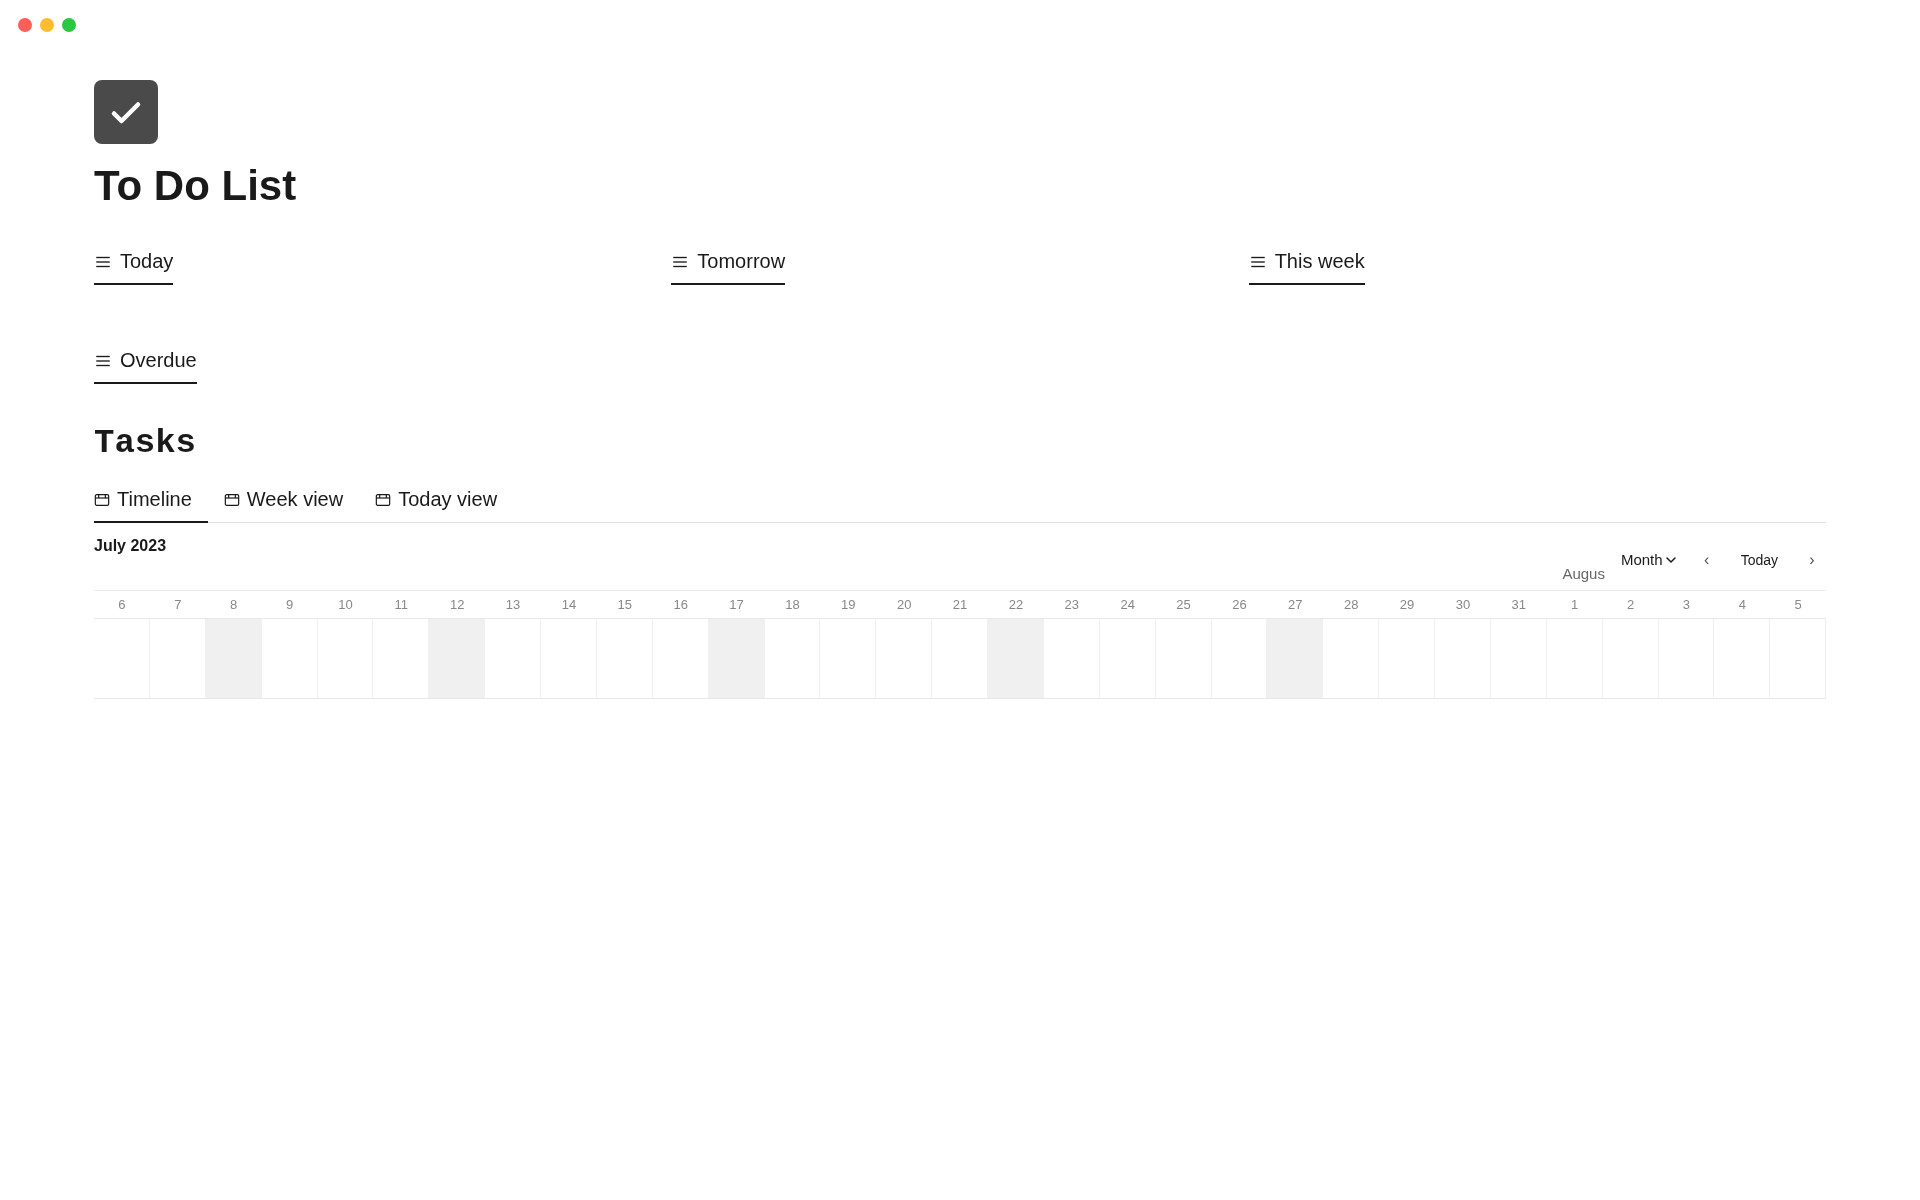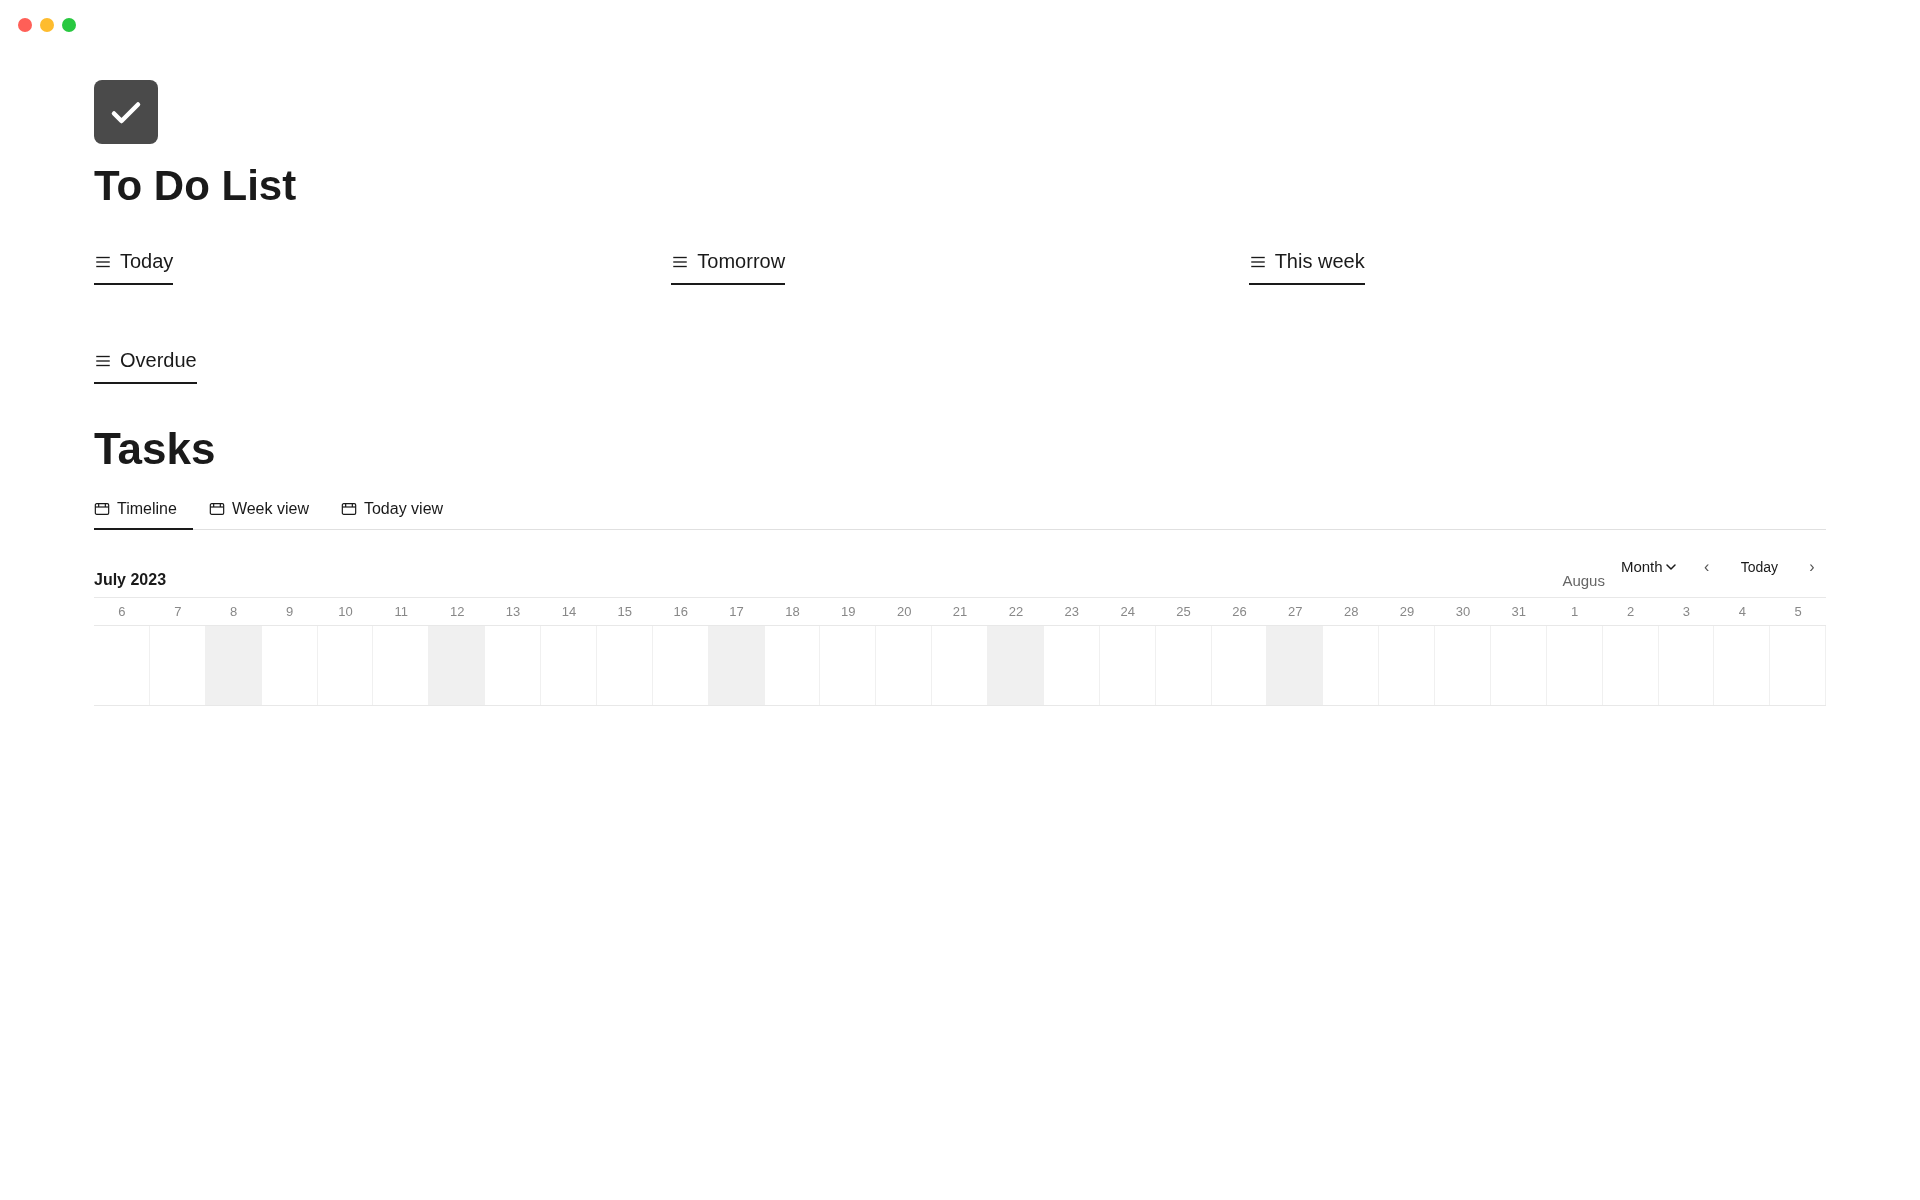--- a/index.html
+++ b/index.html
@@ -99,62 +99,63 @@
       height: 18px;
       stroke: #1a1a1a;
       fill: none;
     }
 
     
     .tasks-section {
       margin-top: 10px;
     }
     .tasks-title {
-      font-size: 44px;
+      font-size: 34px;
       font-weight: 800;
       color: #1a1a1a;
       margin-bottom: 20px;
+      font-family: Liberation Mono, monospace;
     }
 
     
     .view-tabs {
       display: flex;
       gap: 0;
       align-items: center;
       border-bottom: 1px solid #e0e0e0;
       margin-bottom: 0;
     }
     .view-tab {
       display: flex;
       align-items: center;
       gap: 7px;
       padding: 6px 16px 10px 0;
       margin-right: 16px;
-      font-size: 16px;
+      font-size: 20px;
       font-weight: 400;
       color: #1a1a1a;
       cursor: pointer;
       border-bottom: 2px solid transparent;
       margin-bottom: -1px;
     }
     .view-tab.active {
       border-bottom: 2px solid #1a1a1a;
       font-weight: 500;
     }
     .view-tab svg {
       width: 16px;
       height: 16px;
       stroke: #1a1a1a;
       fill: none;
     }
 
     
     .timeline-header {
       display: flex;
-      align-items: flex-end;
+      align-items: flex-start;
       justify-content: space-between;
       padding: 14px 0 8px 0;
       border-bottom: 1px solid #e8e8e8;
     }
     .timeline-month-label {
       font-size: 16px;
       font-weight: 600;
       color: #1a1a1a;
     }
     .timeline-controls {

